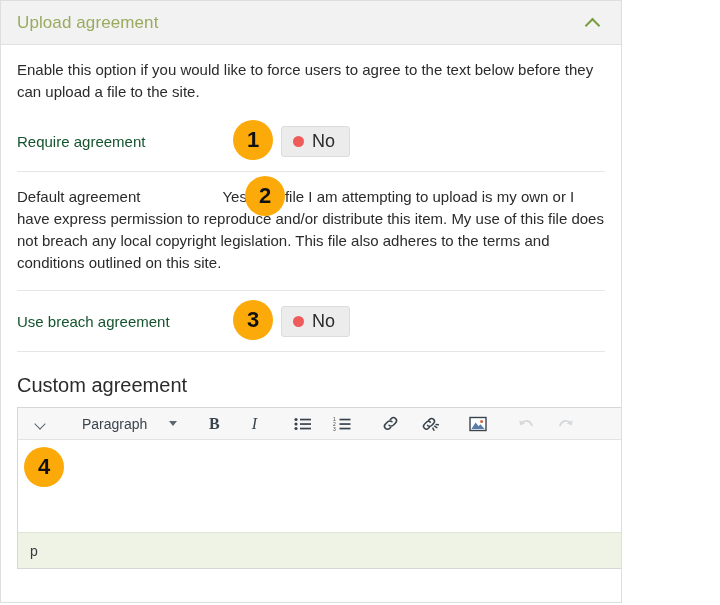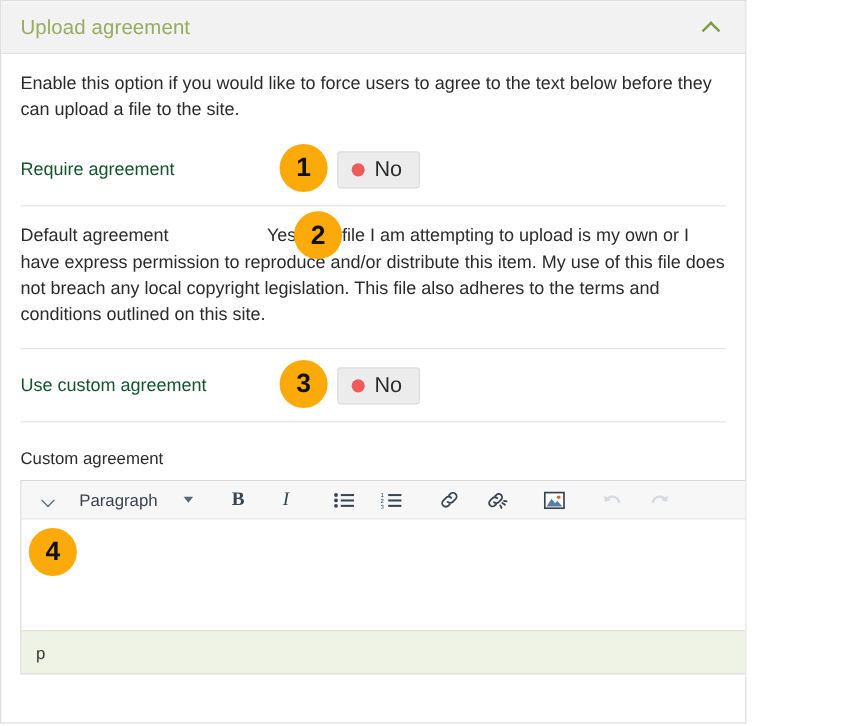--- a/index.html
+++ b/index.html
@@ -152,21 +152,21 @@
     display: flex;
     align-items: center;
     justify-content: center;
     font-family: "Liberation Sans", sans-serif;
     z-index: 20;
     pointer-events: none;
   }
 
   
   .editor-label {
-    font-size: 14px;
+    font-size: 20px;
     color: #2b2b2b;
     margin: 8px 0 10px 0;
   }
   .editor {
     border: 1px solid #d6d6d6;
     width: 689px;
     box-sizing: border-box;
     background: #fff;
     position: relative;
   }
@@ -197,20 +197,21 @@
   .tb-sep { width: 6px; }
   .tb-style {
     display: inline-flex;
     align-items: center;
     gap: 22px;
     padding: 0 8px 0 4px;
     height: 26px;
     cursor: pointer;
     color: #39444e;
     font-size: 14px;
+    margin-left: 16px;
   }
   .tb-style .label { font-size: 14px; color: #39444e; }
   .caret-down {
     width: 0; height: 0;
     border-left: 4.5px solid transparent;
     border-right: 4.5px solid transparent;
     border-top: 5px solid #5b6670;
   }
   .chev-sm {
     width: 12px; height: 12px;
@@ -292,21 +293,21 @@
     <div class="agreement-row">
       <div class="badge" style="left:228px; top:4px;">2</div>
       <div class="agreement-text">
         <span>Default agreement</span><span style="display:inline-block;width:82px;"></span><span>Yes: The file I am attempting to upload is my own or I have express permission to reproduce and/or distribute this item. My use of this file does not breach any local copyright legislation. This file also adheres to the terms and conditions outlined on this site.</span>
       </div>
     </div>
 
     <div class="divider"></div>
 
     <div class="row">
-      <div class="row-label">Use custom agreement</div>
+      <div class="row-label">Use breach agreement</div>
       <div class="row-control">
         <div class="badge" style="left:-6px; top:-6px;">3</div>
         <button class="toggle-btn" style="margin-left:42px;">
           <span class="toggle-dot"></span>
           <span>No</span>
         </button>
       </div>
     </div>
 
     <div class="divider" style="background:#e6e6e6;"></div>

